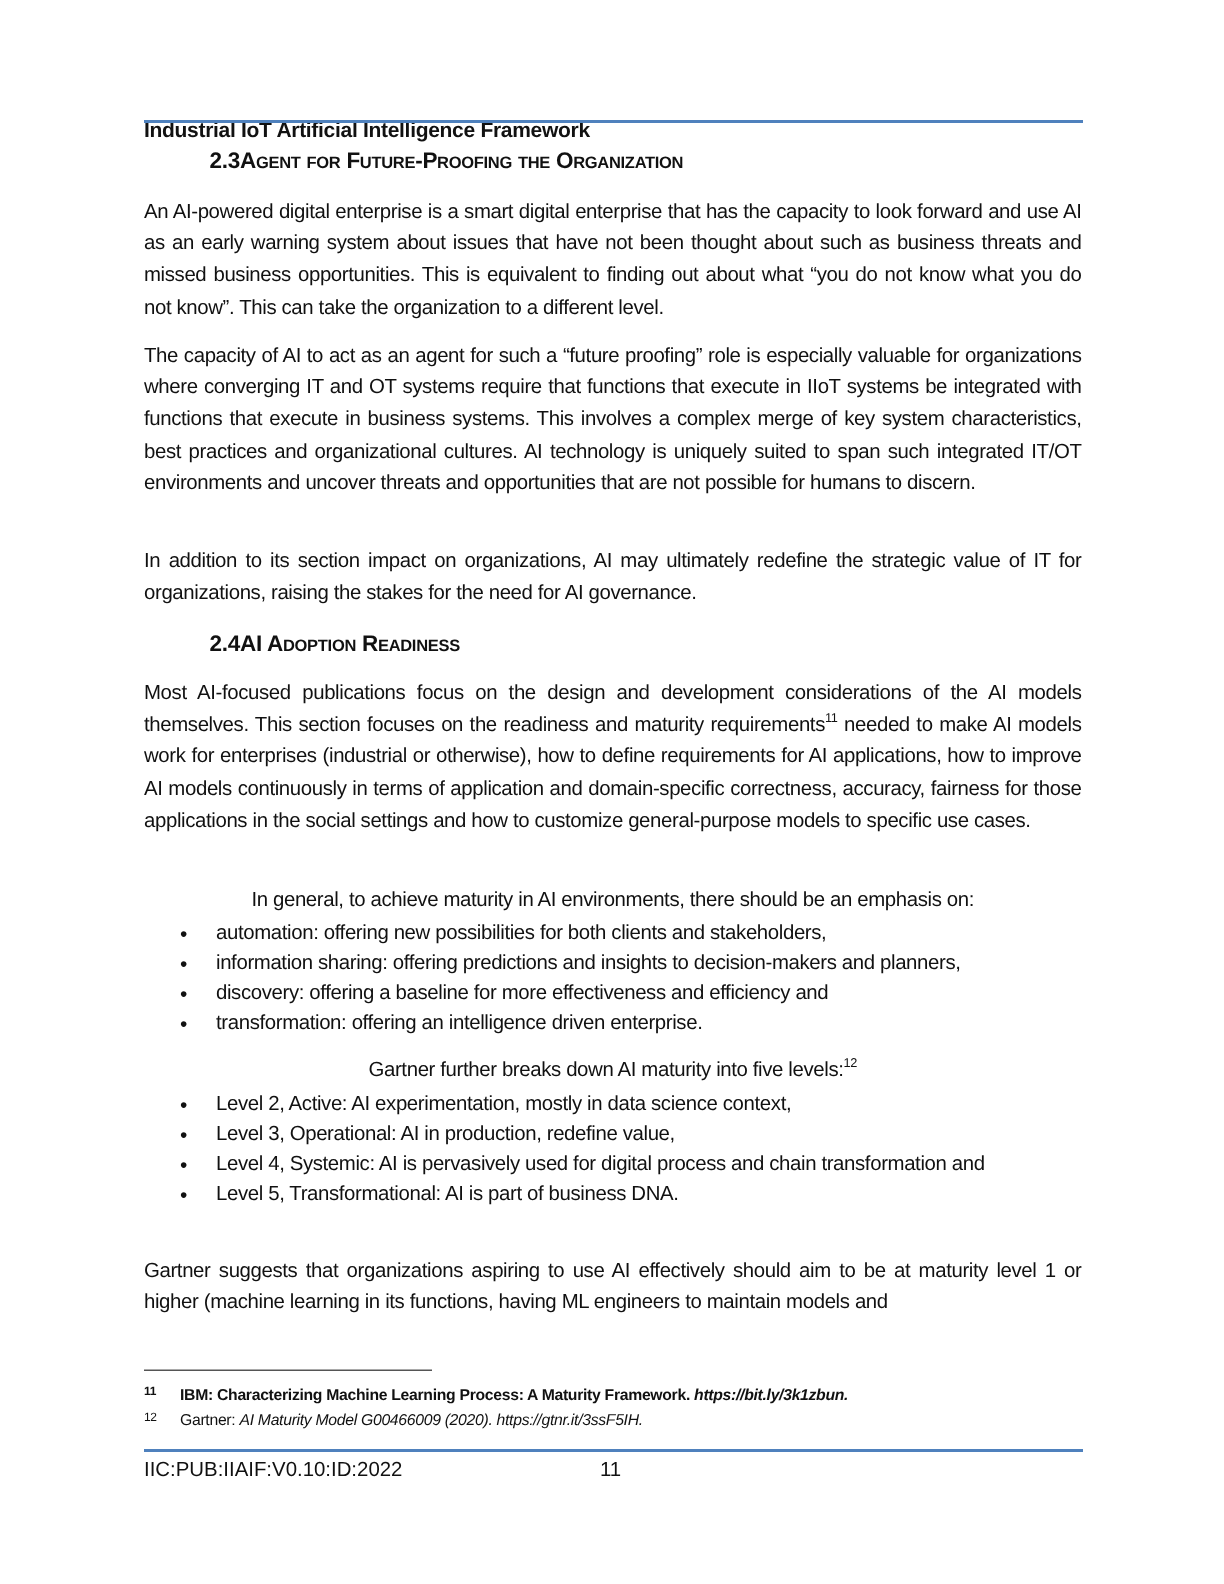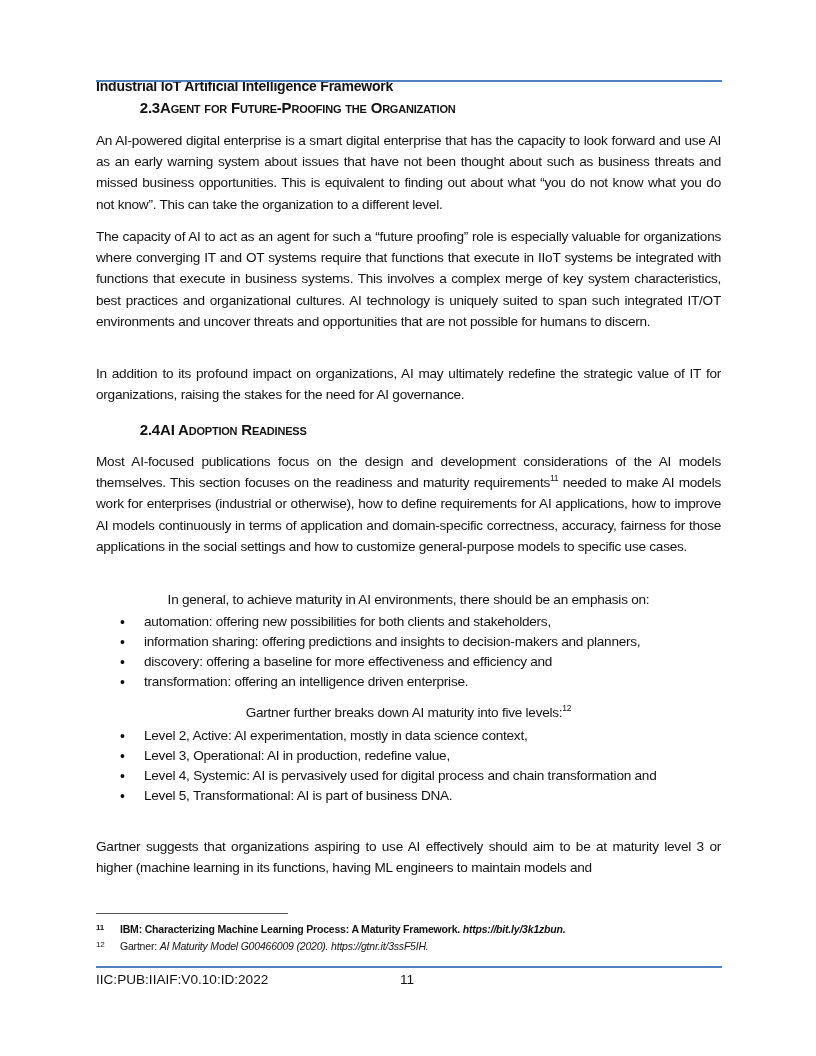--- a/index.html
+++ b/index.html
@@ -32,21 +32,21 @@
 
 <div class="running-head">Industrial IoT Artificial Intelligence Framework</div>
 <div class="head-rule"></div>
 
 <div class="h2" style="top:99px;">
   <span class="num">2.3</span><span class="sc">Agent for Future-Proofing the Organization</span>
 </div>
 
 <p class="para" style="top:130px;margin:0;">An AI-powered digital enterprise is a smart digital enterprise that has the capacity to look forward and use AI as an early warning system about issues that have not been thought about such as business threats and missed business opportunities. This is equivalent to finding out about what “you do not know what you do not know”. This can take the organization to a different level.</p>
 <p class="para" style="top:226px;margin:0;">The capacity of AI to act as an agent for such a “future proofing” role is especially valuable for organizations where converging IT and OT systems require that functions that execute in IIoT systems be integrated with functions that execute in business systems. This involves a complex merge of key system characteristics, best practices and organizational cultures. AI technology is uniquely suited to span such integrated IT/OT environments and uncover threats and opportunities that are not possible for humans to discern.</p>
-<p class="para" style="top:363px;margin:0;">In addition to its profound impact on organizations, AI may ultimately redefine the strategic value of IT for organizations, raising the stakes for the need for AI governance.</p>
+<p class="para" style="top:363px;margin:0;">In addition to its section impact on organizations, AI may ultimately redefine the strategic value of IT for organizations, raising the stakes for the need for AI governance.</p>
 
 <div class="h2" style="top:421px;">
   <span class="num">2.4</span><span class="sc">AI Adoption Readiness</span>
 </div>
 
 <p class="para" style="top:451px;margin:0;"><span>Most AI-focused publications focus on the design and development considerations of the AI models themselves. This section focuses on the readiness and maturity requirements</span><sup>11</sup><span> needed to make AI models work for enterprises (industrial or otherwise), how to define requirements for AI applications, how to improve AI models continuously in terms of application and domain-specific correctness, accuracy, fairness for those applications in the social settings and how to customize general-purpose models to specific use cases.</span></p>
 
 <p class="para nojust" style="top:589px;margin:0;">In general, to achieve maturity in AI environments, there should be an emphasis on:</p>
 
 <ul class="bullets" style="top:612px;">
@@ -58,21 +58,21 @@
 
 <p class="para nojust" style="top:702px;margin:0;"><span>Gartner further breaks down AI maturity into five levels:</span><sup>12</sup></p>
 
 <ul class="bullets" style="top:726px;">
   <li>Level 2, Active: AI experimentation, mostly in data science context,</li>
   <li>Level 3, Operational: AI in production, redefine value,</li>
   <li>Level 4, Systemic: AI is pervasively used for digital process and chain transformation and</li>
   <li>Level 5, Transformational: AI is part of business DNA.</li>
 </ul>
 
-<p class="para" style="top:836px;margin:0;">Gartner suggests that organizations aspiring to use AI effectively should aim to be at maturity level 3 or higher (machine learning in its functions, having ML engineers to maintain models and</p>
+<p class="para" style="top:836px;margin:0;">Gartner suggests that organizations aspiring to use AI effectively should aim to be at maturity level 1 or higher (machine learning in its functions, having ML engineers to maintain models and</p>
 
 <div class="fn-rule"></div>
 
 <div class="footnote" style="top:923px;font-weight:bold;">
   <span class="fnum">11</span><span>IBM: Characterizing Machine Learning Process: A Maturity Framework. </span><i>https://bit.ly/3k1zbun.</i>
 </div>
 <div class="footnote" style="top:940px;">
   <span class="fnum">12</span><span>Gartner: </span><i>AI Maturity Model G00466009 (2020). https://gtnr.it/3ssF5IH.</i>
 </div>
 

